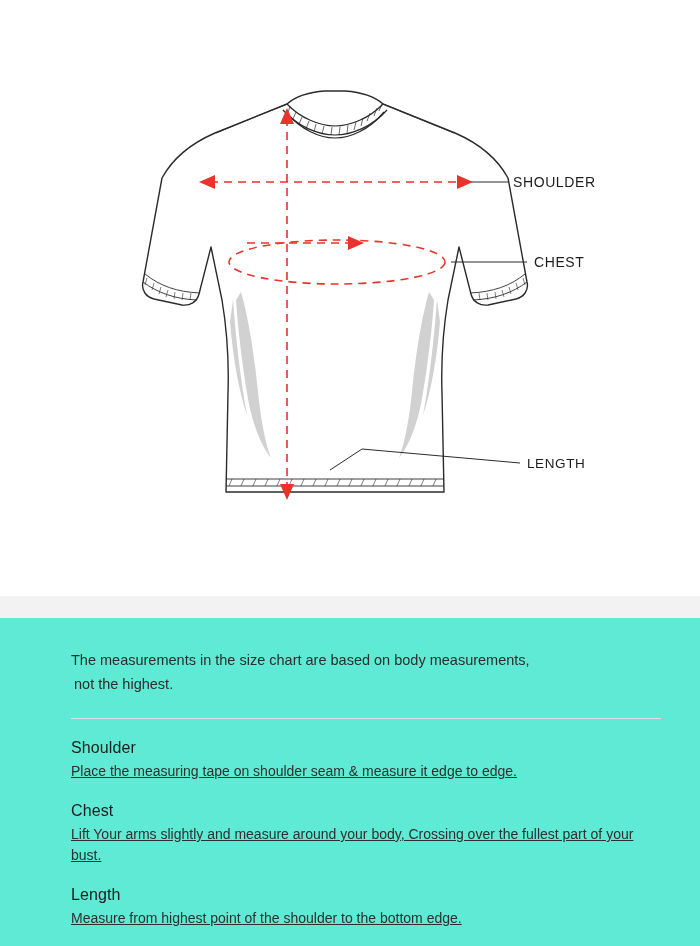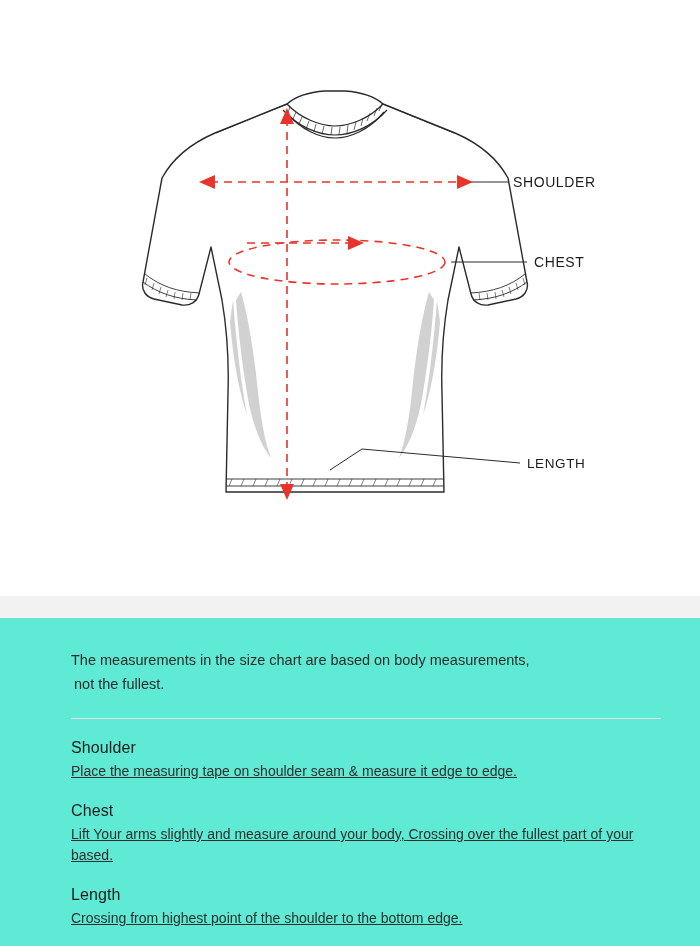--- a/index.html
+++ b/index.html
@@ -248,34 +248,34 @@
       <text x="527" y="468" font-family="Liberation Sans, sans-serif" font-size="13.5" letter-spacing="0.6" fill="#1d1d1d">LENGTH</text>
     </svg>
   </div>
 
   <div class="band"></div>
 
   <div class="text-area">
 
     <p class="intro">
       <span>The measurements in the size chart are based on body measurements,</span>
-      <span class="line2">not the fullest.</span>
+      <span class="line2">not the highest.</span>
     </p>
 
     <hr class="divider">
 
     <div class="section">
       <h3 class="section-title">Shoulder</h3>
       <p class="section-body">Place the measuring tape on shoulder seam &amp; measure it edge to edge.</p>
     </div>
 
     <div class="section">
       <h3 class="section-title">Chest</h3>
-      <p class="section-body">Lift Your arms slightly and measure around your body, Crossing over the fullest part of your based.</p>
+      <p class="section-body">Lift Your arms slightly and measure around your body, Crossing over the fullest part of your bust.</p>
     </div>
 
     <div class="section">
       <h3 class="section-title">Length</h3>
-      <p class="section-body">Crossing from highest point of the shoulder to the bottom edge.</p>
+      <p class="section-body">Measure from highest point of the shoulder to the bottom edge.</p>
     </div>
 
   </div>
 </div>
 
 </body></html>

